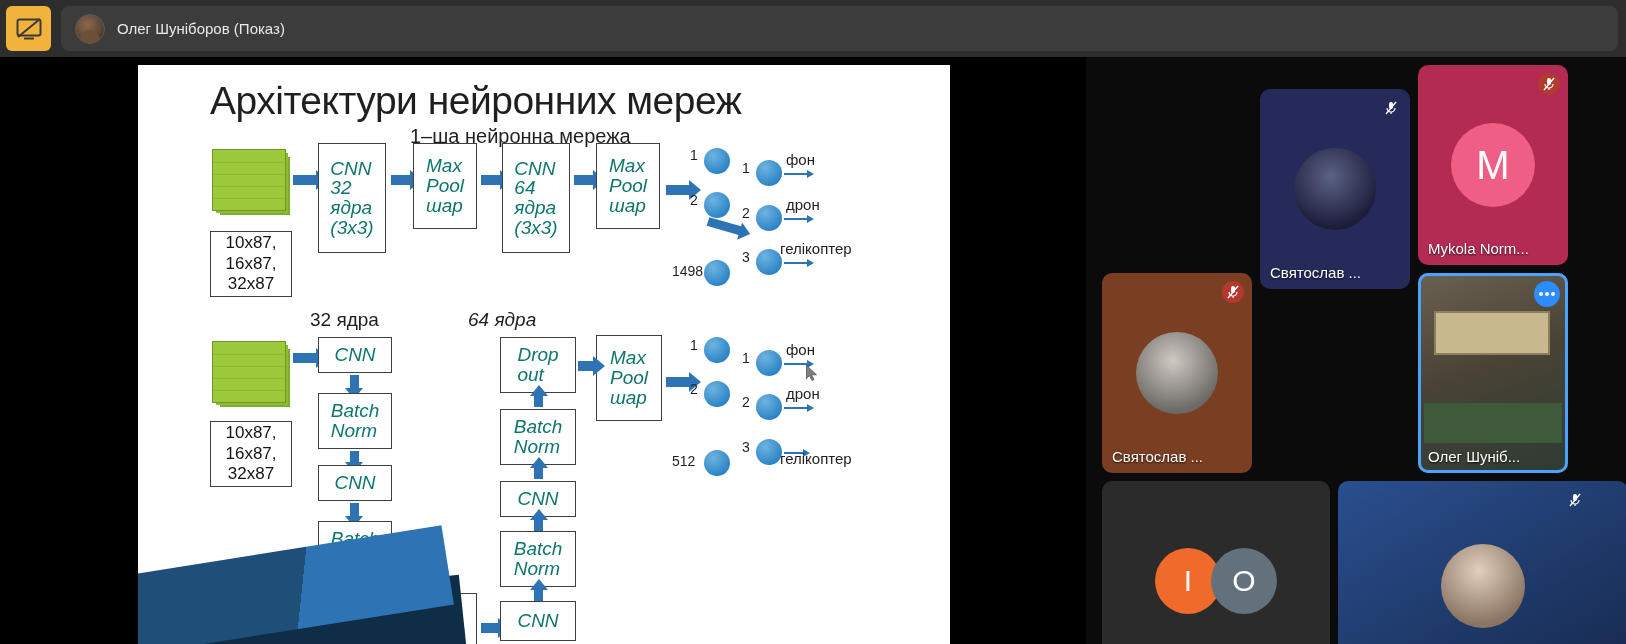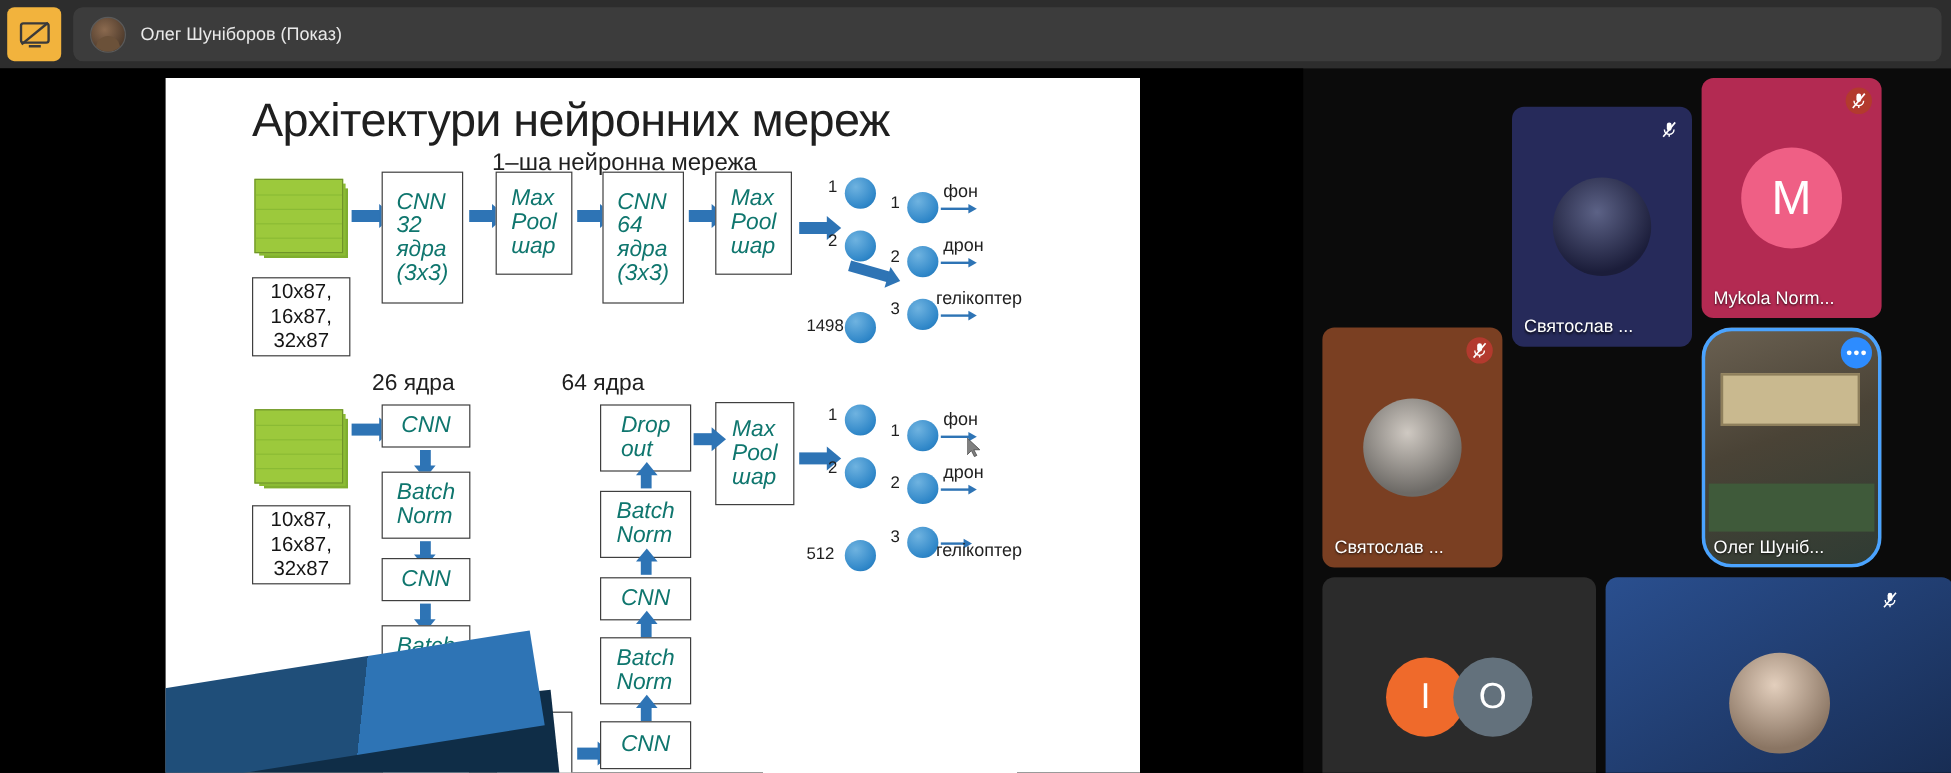--- a/index.html
+++ b/index.html
@@ -137,21 +137,21 @@
   .tile .mic {
     position: absolute; right: 8px; top: 8px; width: 22px; height: 22px;
     border-radius: 50%; display:flex; align-items:center; justify-content:center;
   }
   .mic.muted { background: #b33a2e; }
   .mic.plain { background: transparent; }
   .circ {
     border-radius: 50%; display:flex; align-items:center; justify-content:center;
     color:#fff; font-size: 40px;
   }
-  .speaking { box-shadow: inset 0 0 0 3px #4aa3ff; border-radius: 25px; }
+  .speaking { box-shadow: inset 0 0 0 3px #4aa3ff; }
   .blue-dot {
     position:absolute; right:8px; top:8px; width:26px; height:26px; border-radius:50%;
     background:#2d8cff; display:flex; align-items:center; justify-content:center; gap:2px;
   }
   .blue-dot span { width:4px; height:4px; border-radius:50%; background:#fff; display:block; }
   .more-tile { background:#2b2b2b; }
 </style>
 </head>
 <body>
 
@@ -226,22 +226,22 @@
       <div class="nodenum" style="left:604px; top:140px;">2</div>
       <div class="node" style="left:618px; top:140px;"></div>
       <div class="thin-arrow" style="left:646px; top:153px; width:24px;"></div>
       <div class="outlbl" style="left:648px; top:131px;">дрон</div>
 
       <div class="nodenum" style="left:604px; top:184px;">3</div>
       <div class="node" style="left:618px; top:184px;"></div>
       <div class="thin-arrow" style="left:646px; top:197px; width:24px;"></div>
       <div class="outlbl" style="left:642px; top:175px;">гелікоптер</div>
 
-      <div class="k-label" style="left:172px; top:244px;">26 ядра</div>
-      <div class="k-label" style="left:330px; top:244px;">64 ядра</div>
+      <div class="k-label" style="left:172px; top:244px;">32 ядра</div>
+      <div class="k-label" style="left:330px; top:244px;font-style:italic;">64 ядра</div>
 
       <div class="imgstack" style="left:74px; top:276px; width:74px; height:62px;">
         <i style="top:12px"></i>
           <i style="top:24px"></i>
           <i style="top:36px"></i>
           <i style="top:48px"></i>
       </div>
       <div class="dimbox" style="left:72px; top:356px; width:82px; height:66px;">10x87,
 16x87,
 32x87</div>

